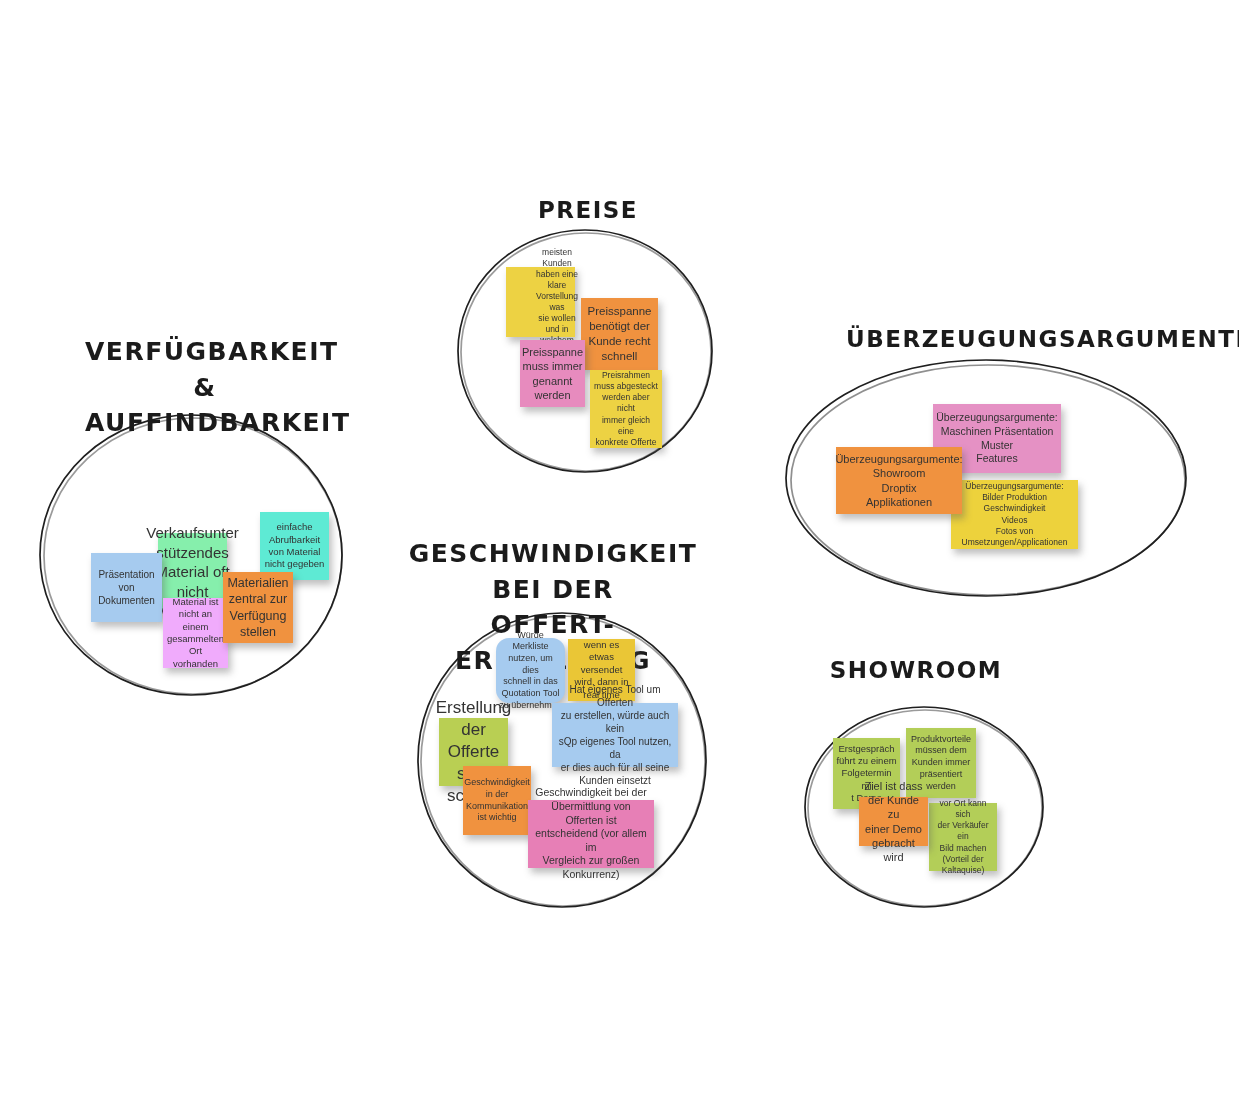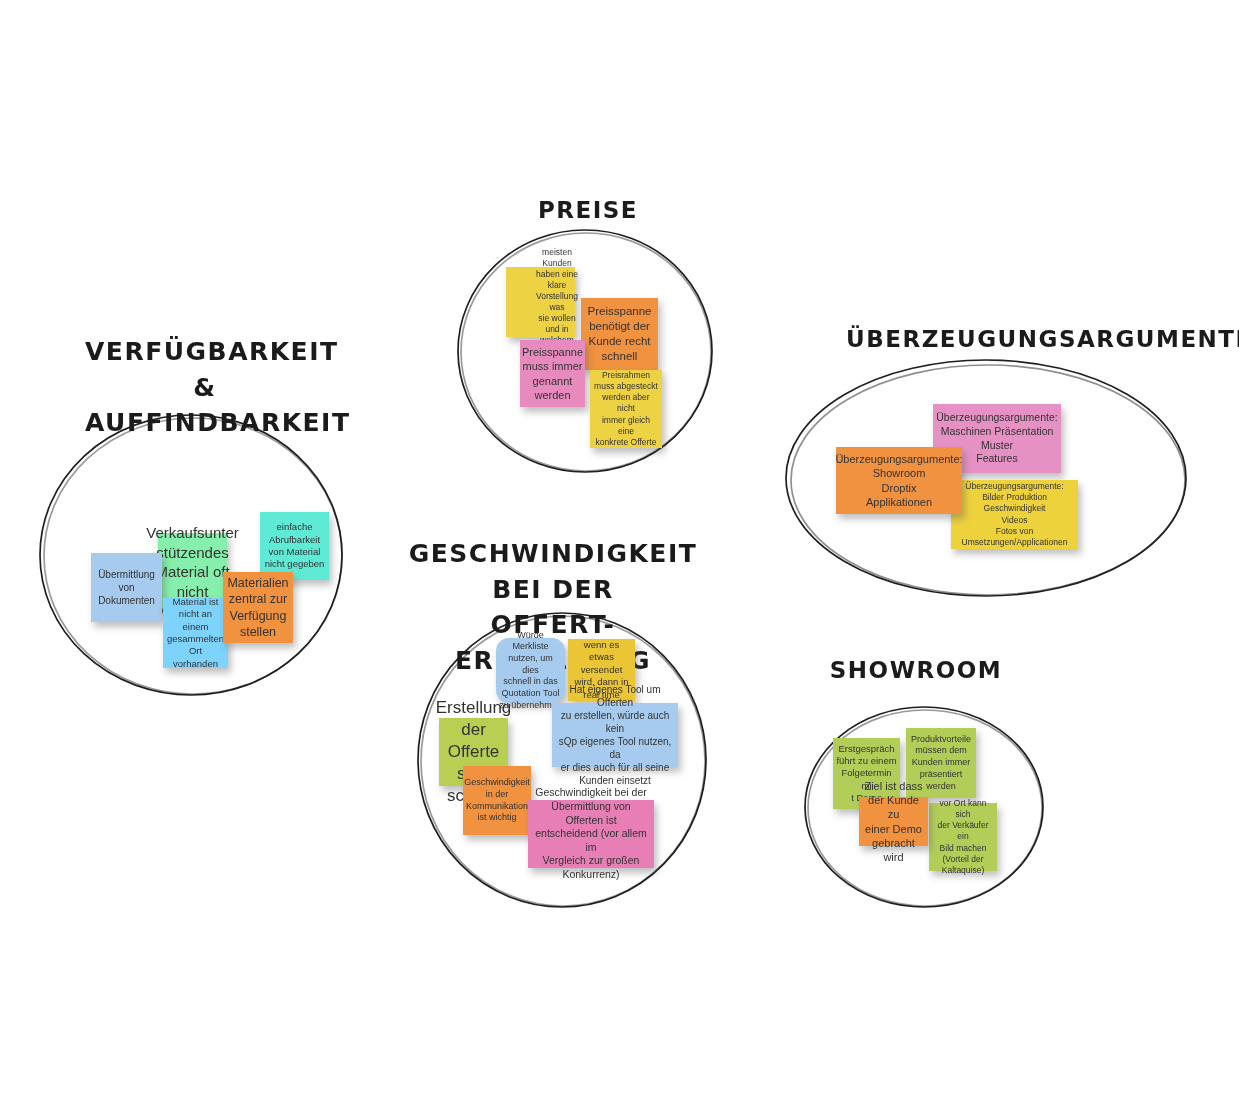--- a/index.html
+++ b/index.html
@@ -43,24 +43,24 @@
 
   <div class="note" style="left: 228px; top: 512px; width: 69px; height: 68px; font-size: 9.5px; background: #5eead4; margin-left: 32px;">einfache
 Abrufbarkeit
 von Material
 nicht gegeben</div>
   <div class="note" style="left: 158px; top: 533px; width: 69px; height: 78px; font-size: 15px; background: #86efac;">Verkaufsunter
 stützendes
 Material oft
 nicht
 verfügbar</div>
-  <div class="note" style="left: 91px; top: 553px; width: 71px; height: 69px; font-size: 10px; background: rgb(166, 203, 239);">Übermittlung
+  <div class="note" style="left: 91px; top: 553px; width: 71px; height: 69px; font-size: 10px; background: rgb(166, 203, 239);">Präsentation
 von
 Dokumenten</div>
-  <div class="note" style="left: 163px; top: 598px; width: 65px; height: 70px; font-size: 9.5px; background: #7dd3fc;">Material ist
+  <div class="note" style="left: 163px; top: 598px; width: 65px; height: 70px; font-size: 9.5px; background: #f0abfc;">Material ist
 nicht an einem
 gesammelten
 Ort vorhanden</div>
   <div class="note" style="left: 223px; top: 572px; width: 70px; height: 71px; font-size: 12.5px; background: rgb(240, 146, 63);">Materialien
 zentral zur
 Verfügung
 stellen</div>
 
   <div class="note" style="left: 506px; top: 267px; width: 69px; height: 70px; font-size: 8.5px; background: rgb(237, 210, 67); padding-left: 36px;">meisten Kunden
 haben eine klare

